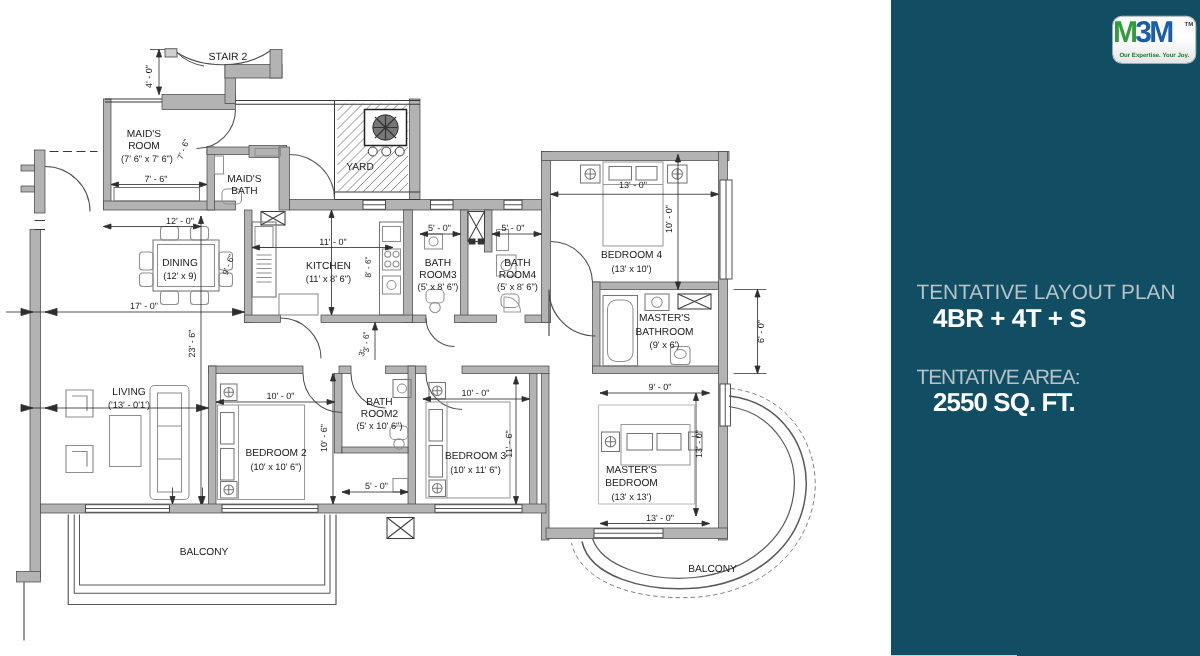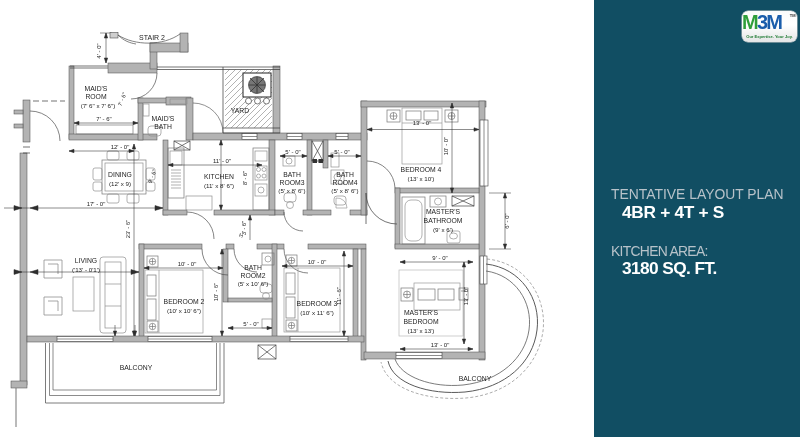--- a/index.html
+++ b/index.html
@@ -535,22 +535,22 @@
 <text x="243" y="236" transform="rotate(-70 243 236)" font-size="5.5">3'</text>
 </g>
 </svg>
 
 <div id="panel">
 
   <div class="pt1" style="top:188px;text-align:right;">TENTATIVE LAYOUT PLAN</div>
 
   <div class="pt2" style="top:204px;">4BR + 4T + S</div>
 
-  <div class="pt1" style="top:245px;letter-spacing:-0.7px;">KITCHEN AREA:</div>
-
-  <div class="pt2" style="top:260px;letter-spacing:-0.6px;">3180 SQ. FT.</div>
+  <div class="pt1" style="top:245px;letter-spacing:-0.7px;">TENTATIVE AREA:</div>
+
+  <div class="pt2" style="top:260px;letter-spacing:-0.6px;">2550 SQ. FT.</div>
 </div>
 
 <div id="logo">
   <div id="m3m"><span style="color:#2f9e3a">M</span><span style="color:#1a5dab">3M</span></div>
   <div id="tagline">Our Expertise. Your Joy.</div>
   <div id="tm">TM</div>
 </div>
 
 </body></html>

